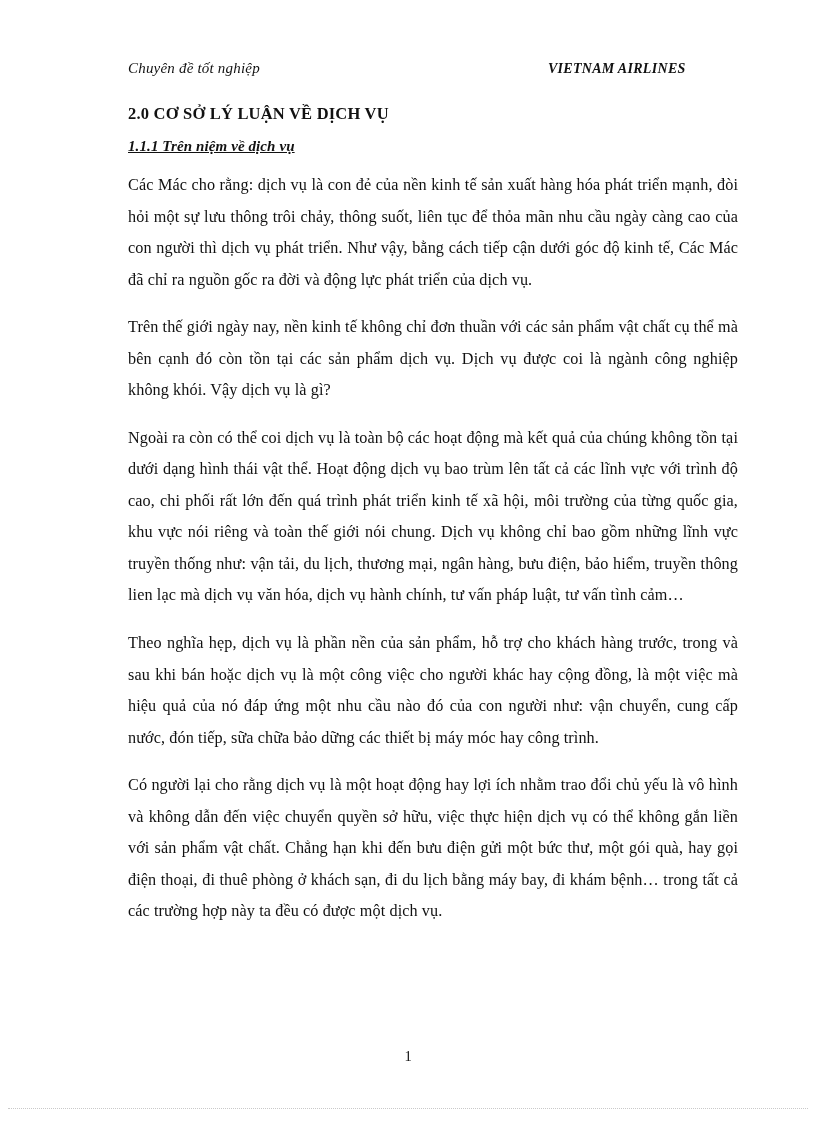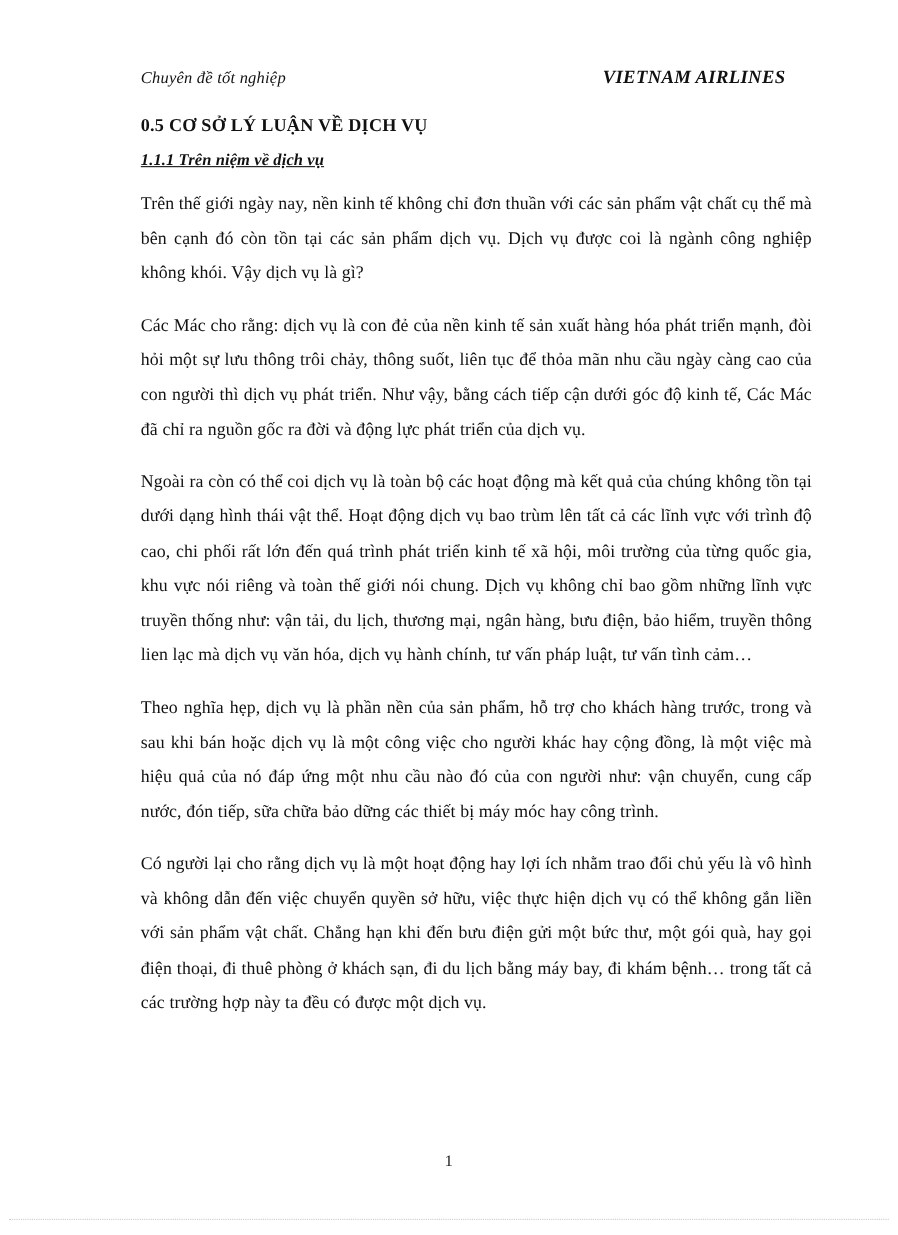--- a/index.html
+++ b/index.html
@@ -30,21 +30,21 @@
   }
   .header-left {
     font-style: italic;
     font-size: 15px;
     letter-spacing: 0.2px;
     white-space: nowrap;
   }
   .header-right {
     font-style: italic;
     font-weight: bold;
-    font-size: 17px;
+    font-size: 14px;
     letter-spacing: 0.3px;
     white-space: nowrap;
     margin-left: 288px;
   }
   .chapter-title {
     margin-top: 53px;
     font-size: 21.5px;
     font-weight: bold;
     letter-spacing: 0.3px;
   }
@@ -91,26 +91,26 @@
 <body>
 
 <div class="page">
 
   <div class="header">
     <div class="header-left">Chuyên đề tốt nghiệp</div>
     <div class="header-right">VIETNAM AIRLINES</div>
   </div>
 
 
-  <h2 class="section-title">0.5 CƠ SỞ LÝ LUẬN VỀ DỊCH VỤ</h2>
+  <h2 class="section-title">2.0 CƠ SỞ LÝ LUẬN VỀ DỊCH VỤ</h2>
 
   <h3 class="subsection-title">1.1.1 Trên niệm về dịch vụ</h3>
 
+  <p class="body-text">Các Mác cho rằng: dịch vụ là con đẻ của nền kinh tế sản xuất hàng hóa phát triển mạnh, đòi hỏi một sự lưu thông trôi chảy, thông suốt, liên tục để thỏa mãn nhu cầu ngày càng cao của con người thì dịch vụ phát triển. Như vậy, bằng cách tiếp cận dưới góc độ kinh tế, Các Mác đã chỉ ra nguồn gốc ra đời và động lực phát triển của dịch vụ.</p>
   <p class="body-text">Trên thế giới ngày nay, nền kinh tế không chỉ đơn thuần với các sản phẩm vật chất cụ thể mà bên cạnh đó còn tồn tại các sản phẩm dịch vụ. Dịch vụ được coi là ngành công nghiệp không khói. Vậy dịch vụ là gì?</p>
-  <p class="body-text">Các Mác cho rằng: dịch vụ là con đẻ của nền kinh tế sản xuất hàng hóa phát triển mạnh, đòi hỏi một sự lưu thông trôi chảy, thông suốt, liên tục để thỏa mãn nhu cầu ngày càng cao của con người thì dịch vụ phát triển. Như vậy, bằng cách tiếp cận dưới góc độ kinh tế, Các Mác đã chỉ ra nguồn gốc ra đời và động lực phát triển của dịch vụ.</p>
   <p class="body-text">Ngoài ra còn có thể coi dịch vụ là toàn bộ các hoạt động mà kết quả của chúng không tồn tại dưới dạng hình thái vật thể. Hoạt động dịch vụ bao trùm lên tất cả các lĩnh vực với trình độ cao, chi phối rất lớn đến quá trình phát triển kinh tế xã hội, môi trường của từng quốc gia, khu vực nói riêng và toàn thế giới nói chung. Dịch vụ không chỉ bao gồm những lĩnh vực truyền thống như: vận tải, du lịch, thương mại, ngân hàng, bưu điện, bảo hiểm, truyền thông lien lạc mà dịch vụ văn hóa, dịch vụ hành chính, tư vấn pháp luật, tư vấn tình cảm…</p>
   <p class="body-text">Theo nghĩa hẹp, dịch vụ là phần nền của sản phẩm, hỗ trợ cho khách hàng trước, trong và sau khi bán hoặc dịch vụ là một công việc cho người khác hay cộng đồng, là một việc mà hiệu quả của nó đáp ứng một nhu cầu nào đó của con người như: vận chuyển, cung cấp nước, đón tiếp, sữa chữa bảo dững các thiết bị máy móc hay công trình.</p>
   <p class="body-text">Có người lại cho rằng dịch vụ là một hoạt động hay lợi ích nhằm trao đổi chủ yếu là vô hình và không dẫn đến việc chuyển quyền sở hữu, việc thực hiện dịch vụ có thể không gắn liền với sản phẩm vật chất. Chẳng hạn khi đến bưu điện gửi một bức thư, một gói quà, hay gọi điện thoại, đi thuê phòng ở khách sạn, đi du lịch bằng máy bay, đi khám bệnh… trong tất cả các trường hợp này ta đều có được một dịch vụ.</p>
 
   <div class="page-number">1</div>
   <div class="bottom-rule"></div>
 
 </div>
 
 </body></html>

